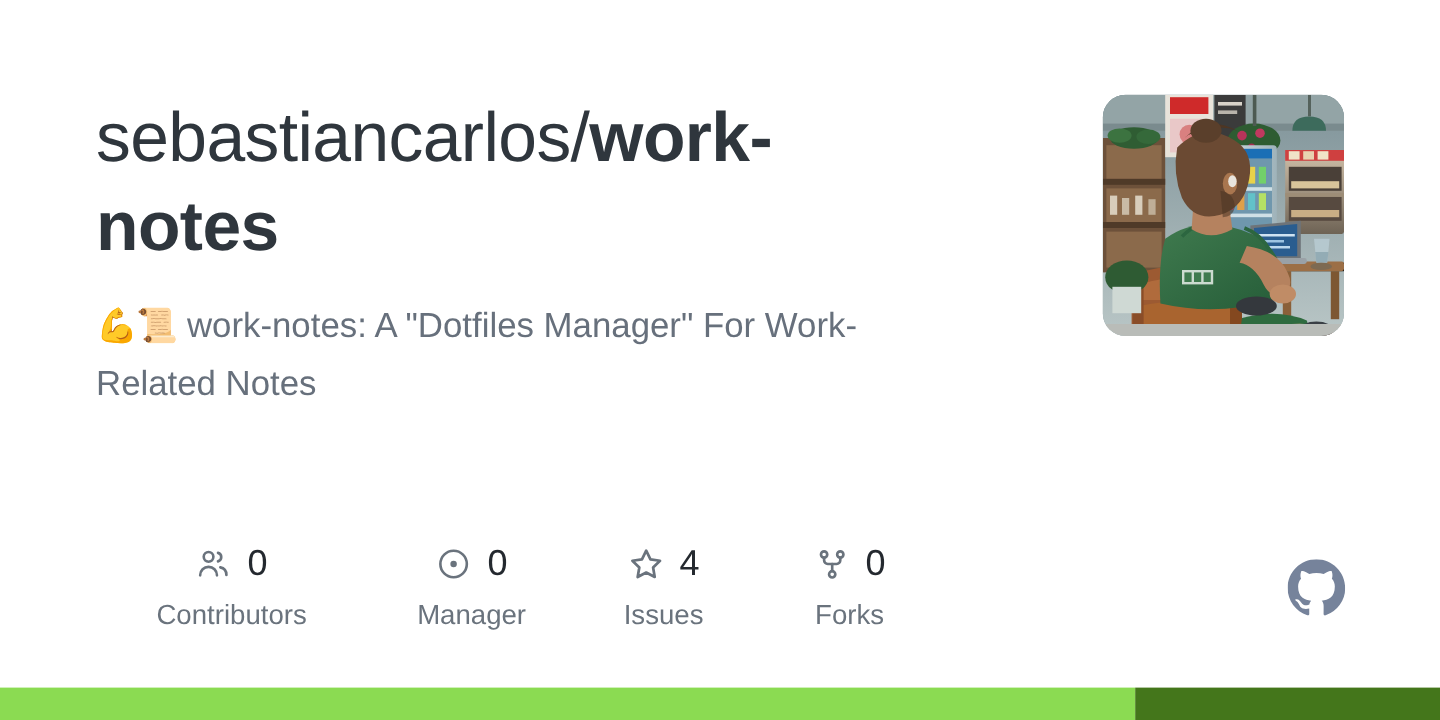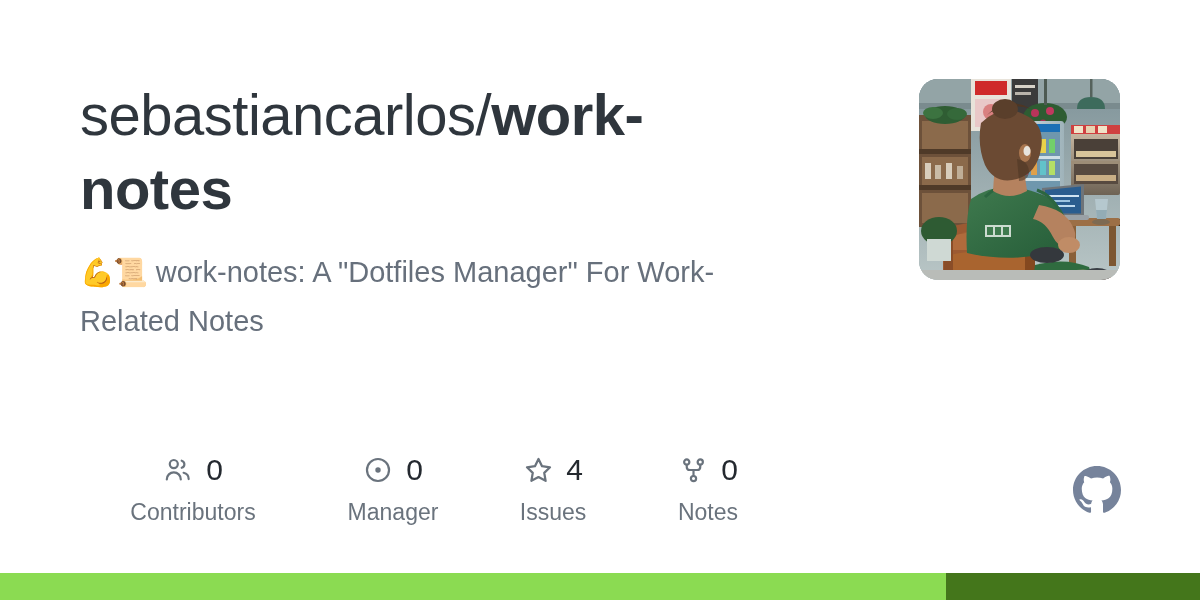--- a/index.html
+++ b/index.html
@@ -206,21 +206,21 @@
           <svg width="27" height="27" viewBox="0 0 16 16" fill="none" stroke="currentColor" stroke-width="1.3" stroke-linecap="round">
             <circle cx="4" cy="3" r="1.55"></circle>
             <circle cx="12" cy="3" r="1.55"></circle>
             <circle cx="8" cy="12.8" r="1.55"></circle>
             <path d="M4 4.6v1.3c0 1.0.8 1.8 1.8 1.8h4.4c1.0 0 1.8-.8 1.8-1.8V4.6"></path>
             <path d="M8 7.75v3.45"></path>
           </svg>
         </span>
         <span class="stat-value">0</span>
       </div>
-      <span class="stat-label">Notes</span>
+      <span class="stat-label">Forks</span>
     </div>
 
   </div>
 
   <div class="gh-mark" style="color: rgb(118, 131, 155);">
     <svg viewBox="0 0 16 16" fill="currentColor" aria-hidden="true">
       <path d="M8 0C3.58 0 0 3.58 0 8c0 3.54 2.29 6.53 5.47 7.59.4.07.55-.17.55-.38 0-.19-.01-.82-.01-1.49-2.01.37-2.53-.49-2.69-.94-.09-.23-.48-.94-.82-1.13-.28-.15-.68-.52-.01-.53.63-.01 1.08.58 1.23.82.72 1.21 1.87.87 2.33.66.07-.52.28-.87.51-1.07-1.78-.2-3.64-.89-3.64-3.95 0-.87.31-1.59.82-2.15-.08-.2-.36-1.02.08-2.12 0 0 .67-.21 2.2.82.64-.18 1.32-.27 2-.27s1.36.09 2 .27c1.53-1.04 2.2-.82 2.2-.82.44 1.1.16 1.92.08 2.12.51.56.82 1.27.82 2.15 0 3.07-1.87 3.75-3.65 3.95.29.25.54.73.54 1.48 0 1.07-.01 1.93-.01 2.2 0 .21.15.46.55.38A8.013 8.013 0 0 0 16 8c0-4.42-3.58-8-8-8z"></path>
     </svg>
   </div>
 

